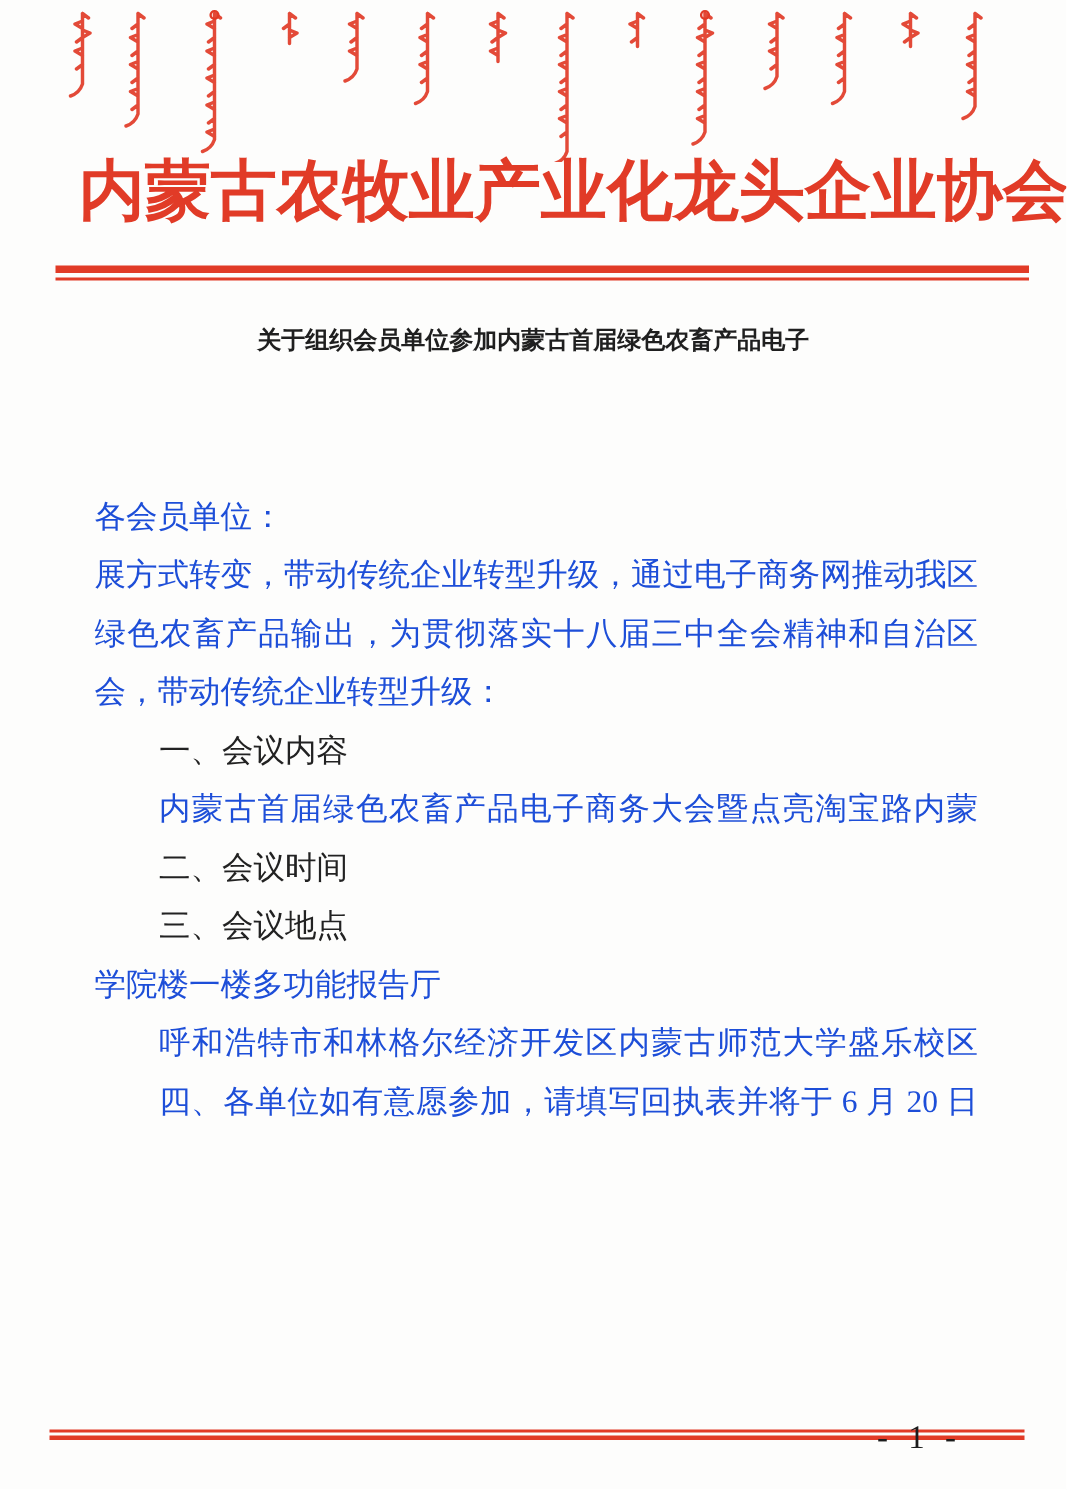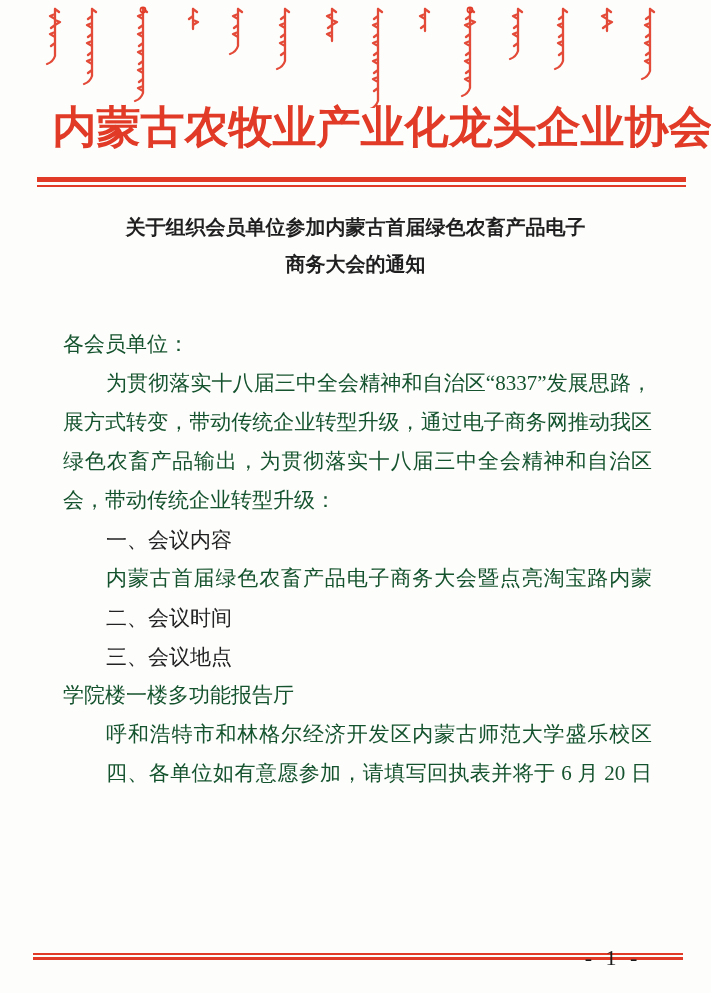--- a/index.html
+++ b/index.html
@@ -25,33 +25,33 @@
   }
   
   .lh-rule{position:absolute;left:37px;width:649px;}
   .lh-rule .thick{height:5px;}
   .lh-rule .gap{height:3px;}
   .lh-rule .thin{height:2px;}
   
   .doc-title{
     position:absolute;top:209px;left:0;width:711px;
     text-align:center;
-    font-size:20px;line-height:37px;
+    font-size:16px;line-height:37px;
     font-weight:700;
     color:#1f1f1f;
   }
   
   .body-block{
     position:absolute;top:325px;left:63px;width:589px;
     font-size:21px;
   }
   .bline{
     height:39px;line-height:39px;
     white-space:nowrap;
-    color:#14532d;
+    color:#1d4ed8;
   }
   .bline.str{
     white-space:normal;
     text-align:justify;
     text-align-last:justify;
     text-justify:inter-character;
   }
   .bline.ind{padding-left:43px;}
   .bline.ind.str{padding-left:43px;width:546px;}
   .bline.head{
@@ -87,26 +87,24 @@
   <div class="org-title" style="color: rgb(225, 59, 39);">内蒙古农牧业产业化龙头企业协会</div>
 
   <div class="lh-rule" style="top:177px">
     <div class="thick" style="background: rgb(225, 59, 39);"></div>
     <div class="gap"></div>
     <div class="thin" style="background: rgb(225, 59, 39);"></div>
   </div>
 
   <div class="doc-title" id="doc-title">
       <div>关于组织会员单位参加内蒙古首届绿色农畜产品电子</div>
-      <div>商务大会的通知</div>
     </div>
 
   <div class="body-block" id="body-block">
       <div class="bline">各会员单位：</div>
-      <div class="bline ind str">为贯彻落实十八届三中全会精神和自治区“8337”发展思路，</div>
       <div class="bline str">展方式转变，带动传统企业转型升级，通过电子商务网推动我区</div>
       <div class="bline str">绿色农畜产品输出，为贯彻落实十八届三中全会精神和自治区</div>
       <div class="bline">会，带动传统企业转型升级：</div>
       <div class="bline ind head">一、会议内容</div>
       <div class="bline ind str">内蒙古首届绿色农畜产品电子商务大会暨点亮淘宝路内蒙</div>
       <div class="bline ind head">二、会议时间</div>
       <div class="bline ind head">三、会议地点</div>
       <div class="bline">学院楼一楼多功能报告厅</div>
       <div class="bline ind str">呼和浩特市和林格尔经济开发区内蒙古师范大学盛乐校区</div>
       <div class="bline ind str">四、各单位如有意愿参加，请填写回执表并将于 6 月 20 日</div>

